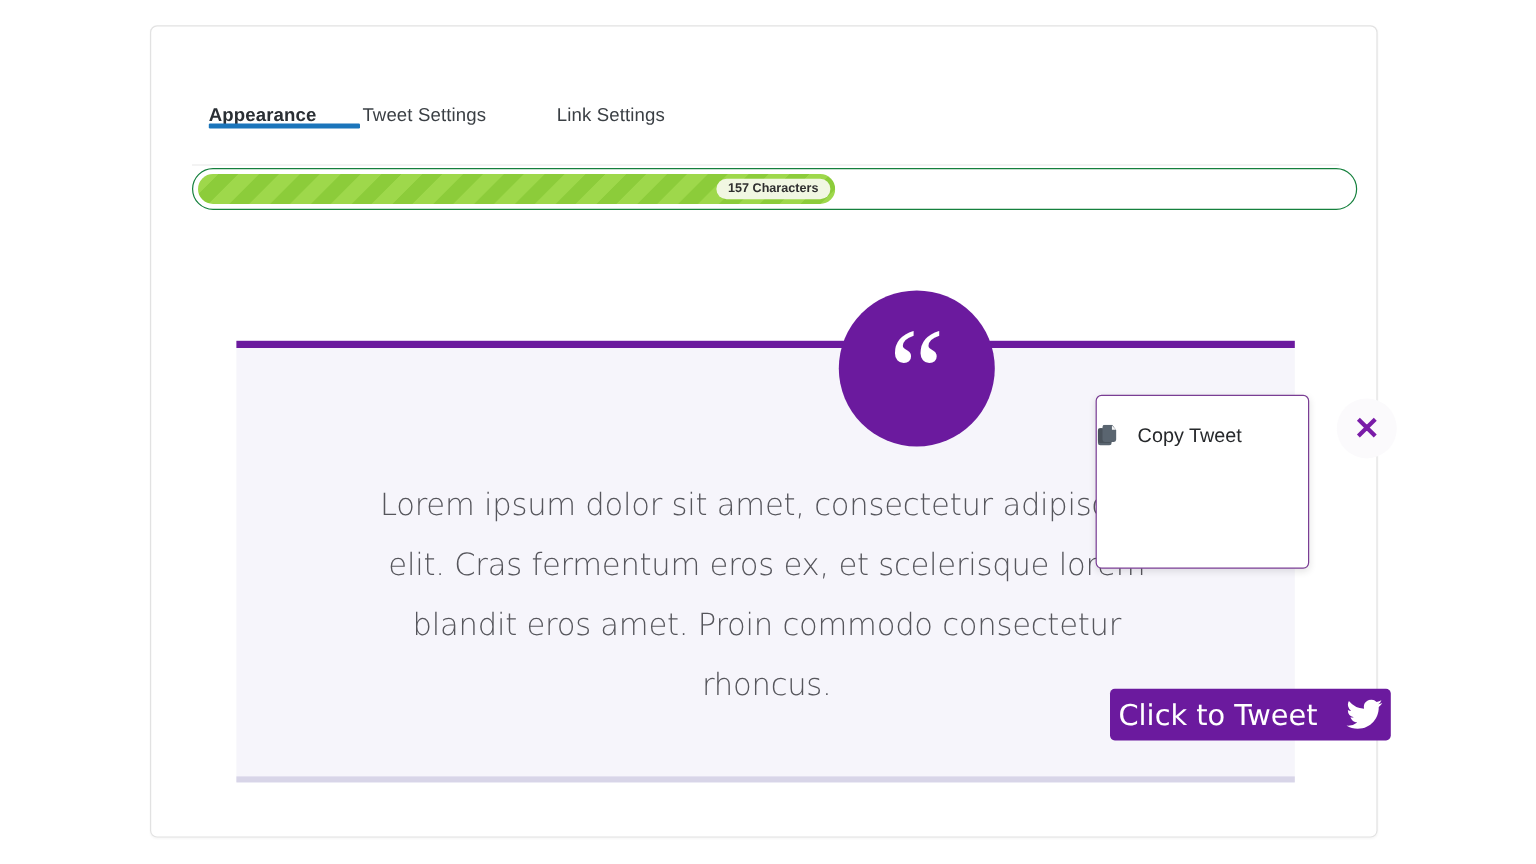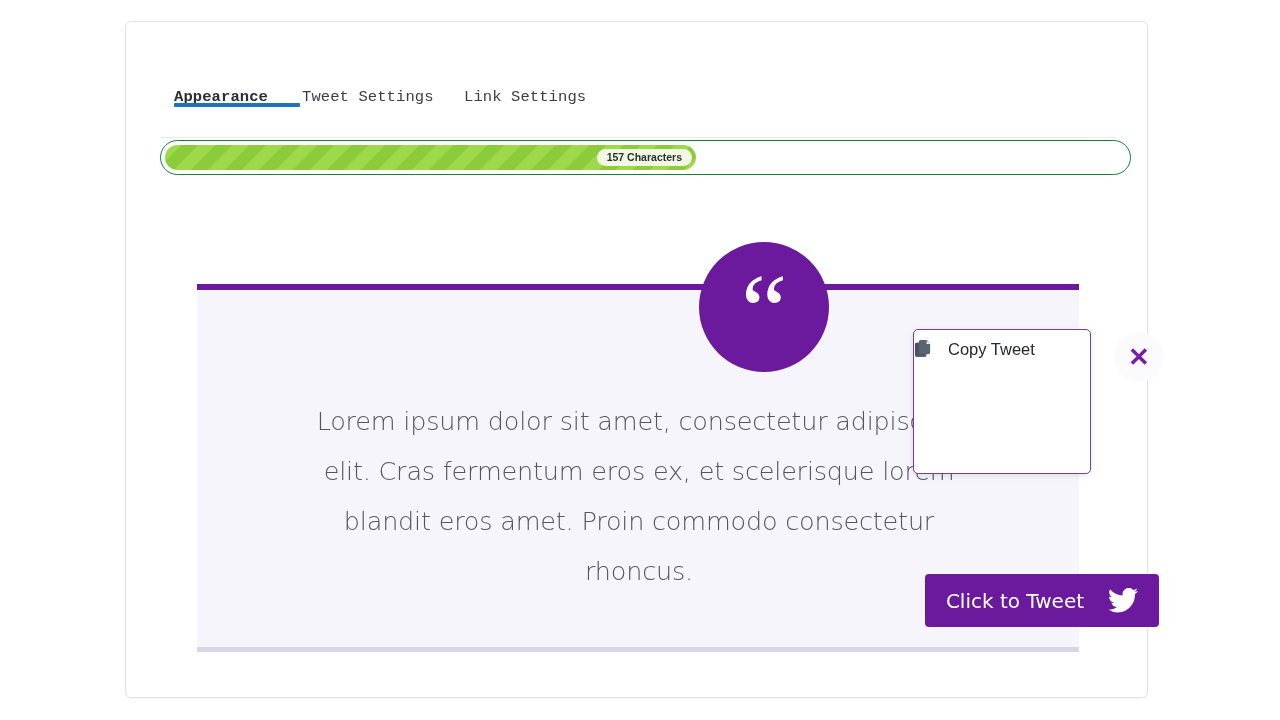--- a/index.html
+++ b/index.html
@@ -31,21 +31,20 @@
 
   
   .tabs {
     position: absolute;
     left: 34px;
     top: 50px;
     width: 956px;
     height: 66px;
     border-bottom: 1px solid #ececec;
     box-sizing: border-box;
-    font-family: Liberation Mono, monospace;
   }
   .tab {
     position: absolute;
     top: 16px;
     font-size: 15.5px;
     color: #3a3f44;
     letter-spacing: .1px;
     white-space: nowrap;
     cursor: pointer;
   }
@@ -157,27 +156,27 @@
     color: #56565c;
     font-weight: 300;
     letter-spacing: -.2px;
   }
 
   .tweet-btn {
     position: absolute;
     left: 728px;
     top: 284px;
     width: 234px;
-    height: 53px;
+    height: 43px;
     background: #6b1a9e;
     border: none;
     border-radius: 4px;
     color: #ffffff;
     font-family: "DejaVu Sans", sans-serif;
-    font-size: 20px;
+    font-size: 24px;
     font-weight: 400;
     cursor: pointer;
     display: flex;
     align-items: center;
     justify-content: center;
     gap: 24px;
     padding: 0;
   }
   .tweet-btn .bird { flex: 0 0 auto; display:flex; }
 
@@ -216,21 +215,21 @@
     border: 1px solid #7a3d94;
     border-radius: 5px;
     box-sizing: border-box;
     box-shadow: 0 2px 6px rgba(0,0,0,0.10);
     z-index: 5;
     padding-top: 10px;
   }
   .menu-item {
     height: 47px;
     display: flex;
-    align-items: flex-start;
+    align-items: center;
     cursor: pointer;
     font-size: 16.5px;
     color: #26282b;
   }
   .menu-item .mi-icon {
     width: 26px;
     flex: 0 0 26px;
     display: flex;
     align-items: center;
   }

